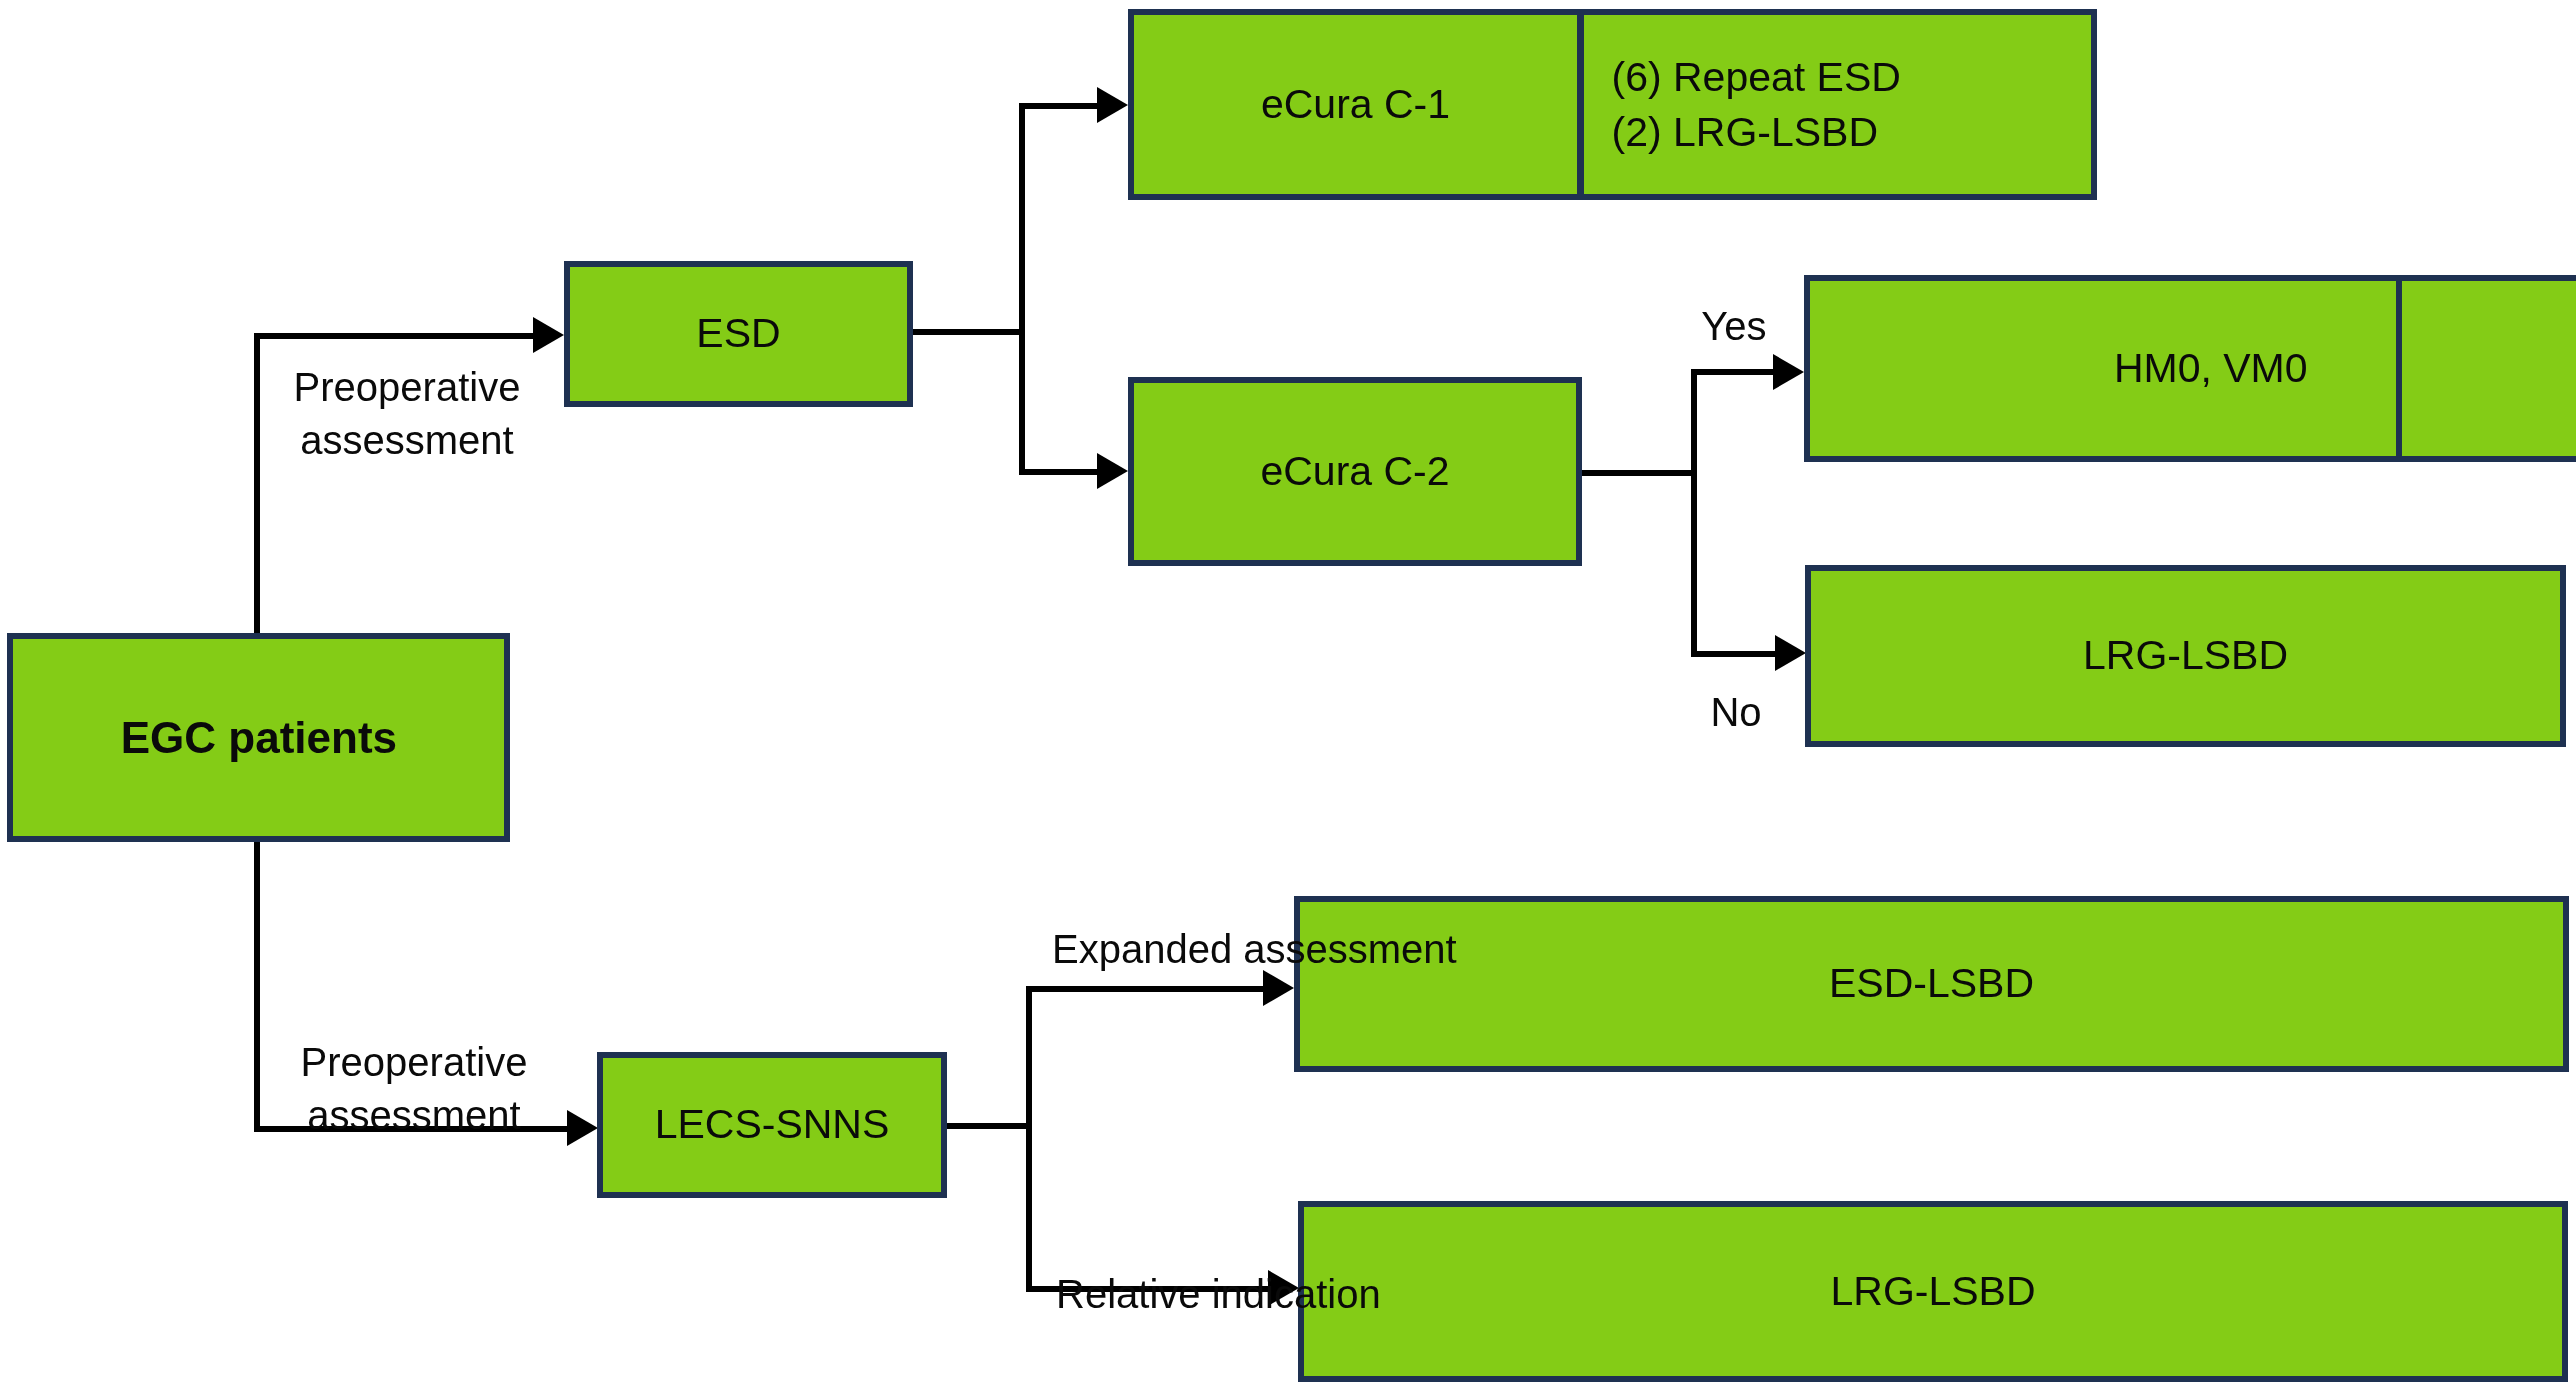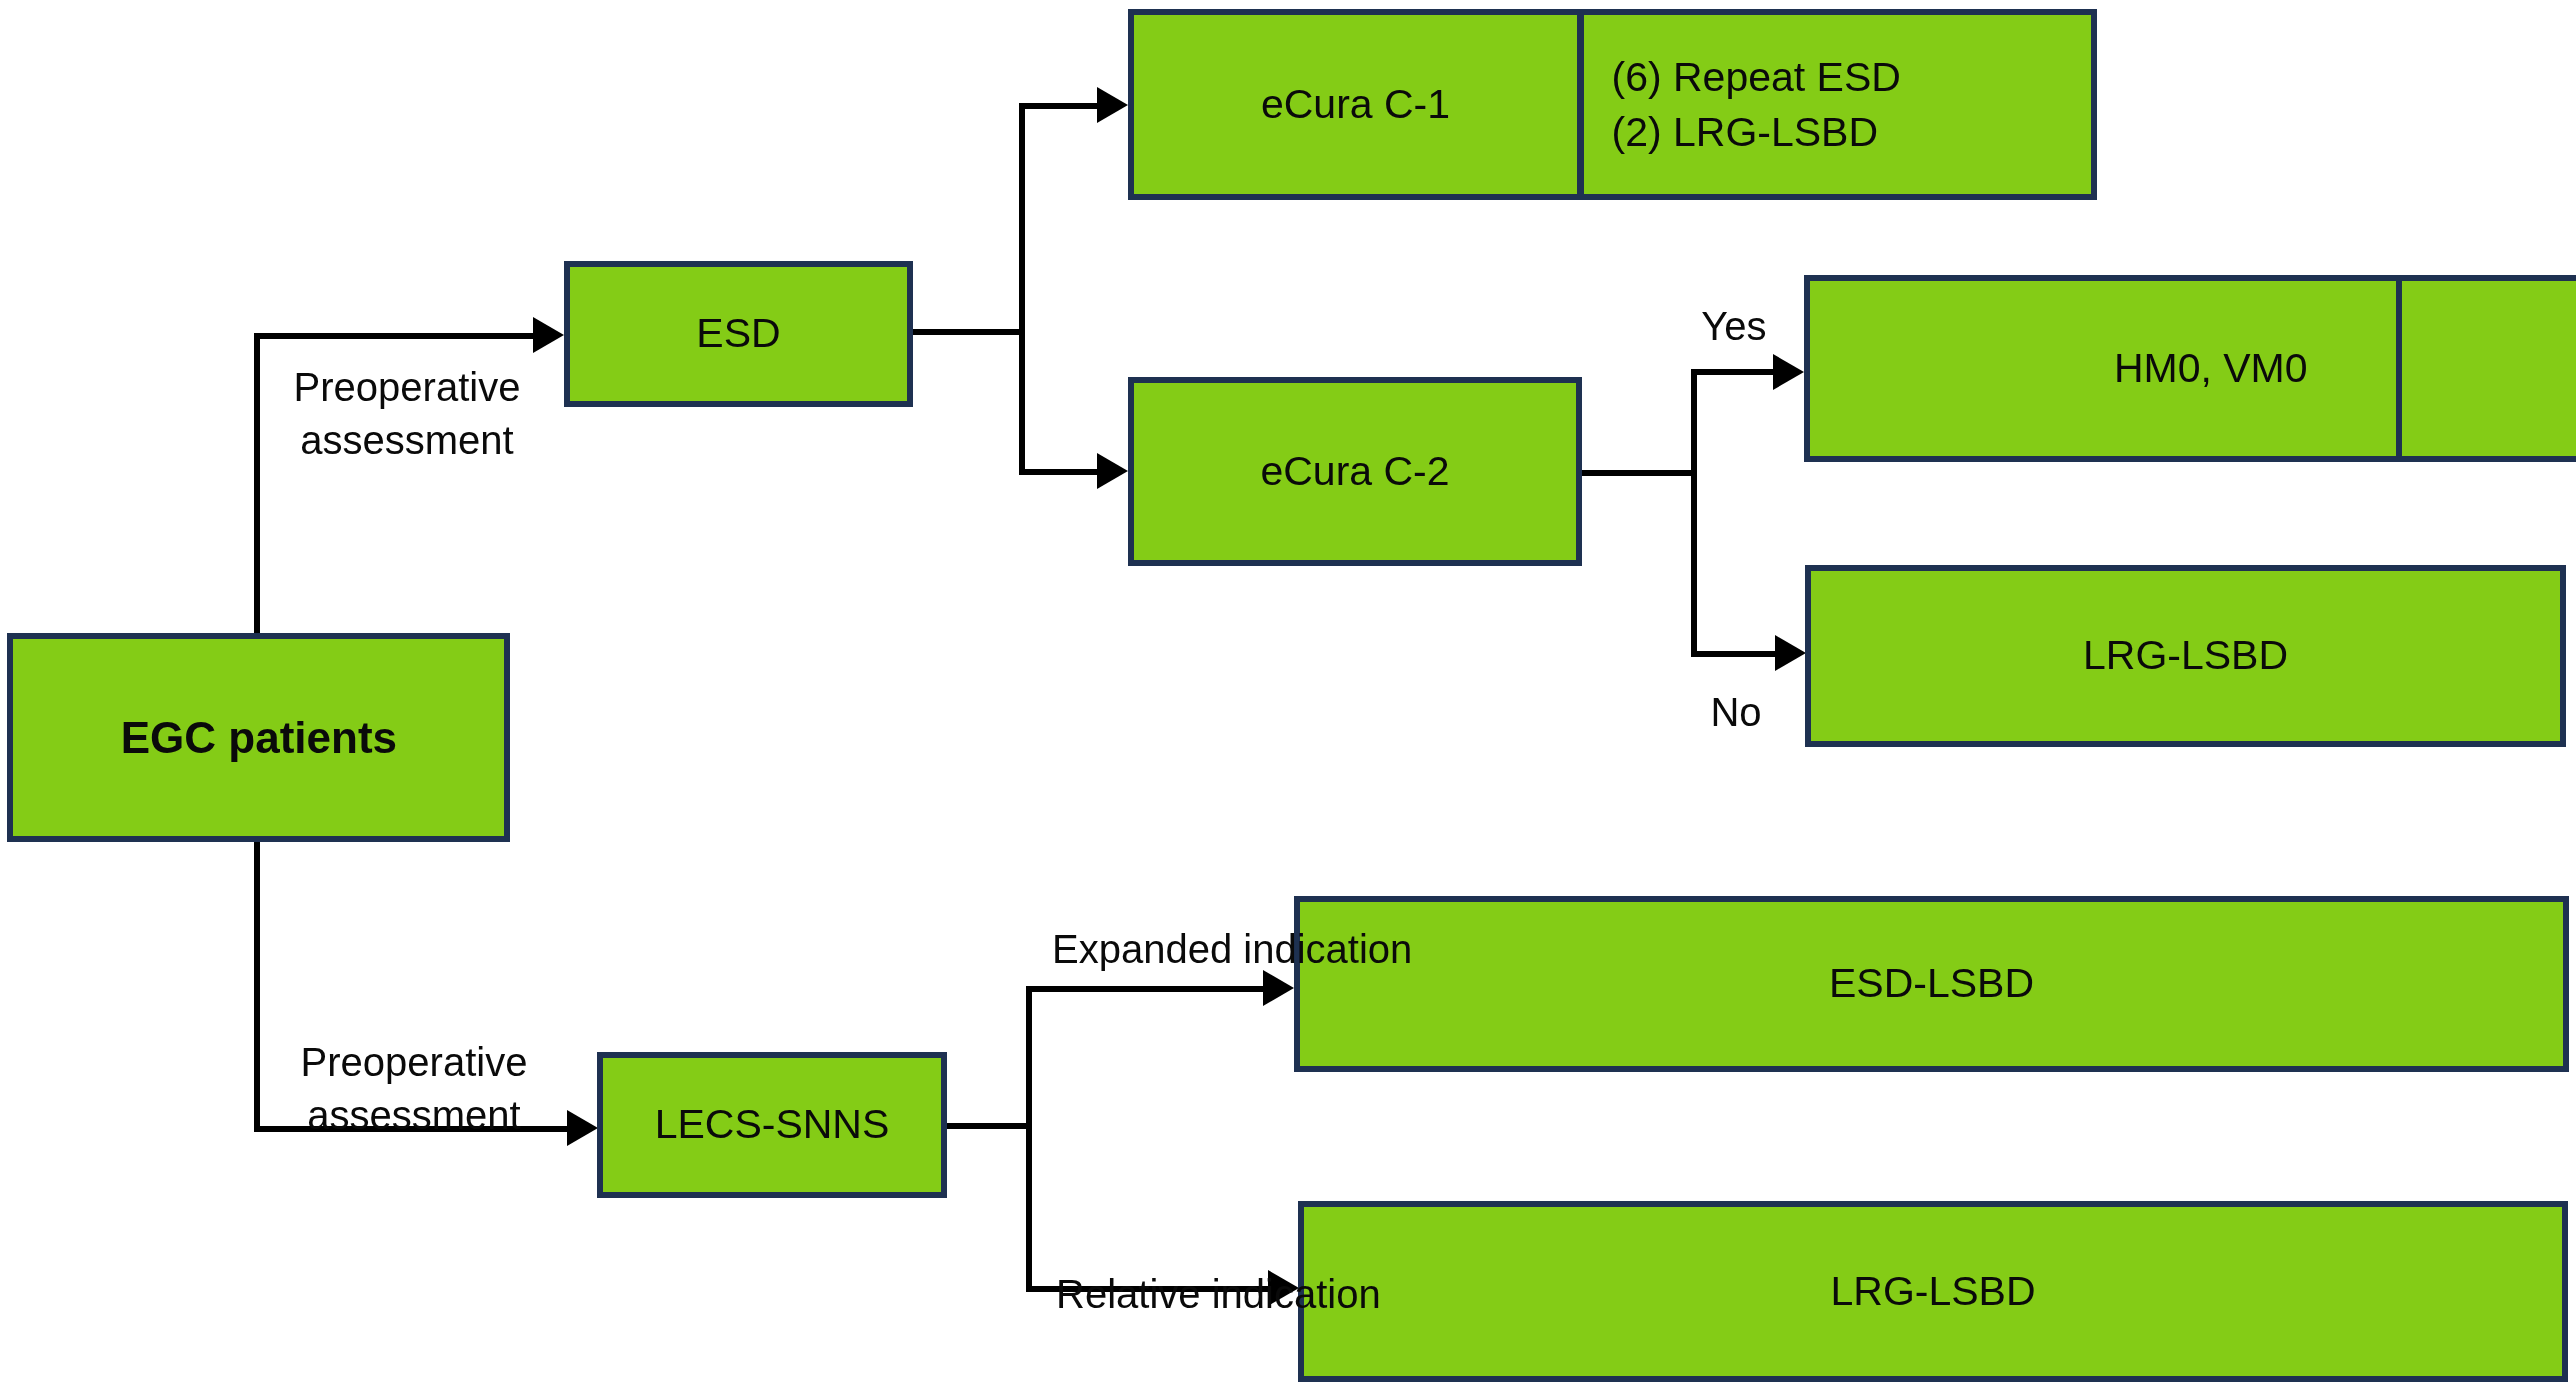--- a/index.html
+++ b/index.html
@@ -172,17 +172,17 @@
     <div>assessment</div>
   </div>
 
   <div class="edge-label" id="lbl-pre-bottom">
     <div>Preoperative</div>
     <div>assessment</div>
   </div>
 
   <div class="edge-label" id="lbl-yes">Yes</div>
   <div class="edge-label" id="lbl-no">No</div>
-  <div class="edge-label" id="lbl-exp">Expanded indication</div>
+  <div class="edge-label" id="lbl-exp">Expanded assessment</div>
   <div class="edge-label" id="lbl-rel">Relative indication</div>
 
 </div>
 
 
 </body></html>

